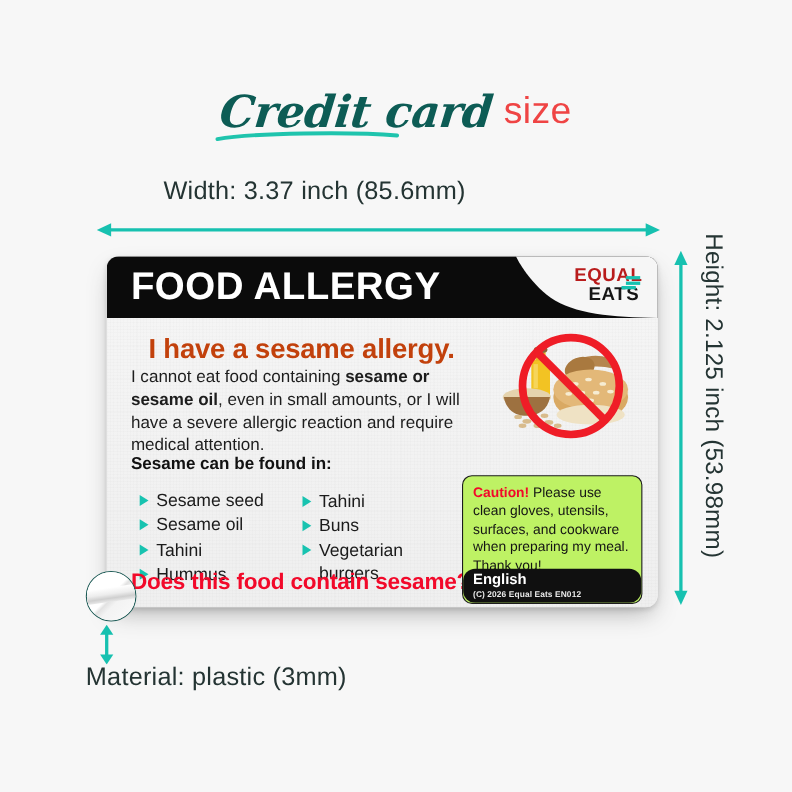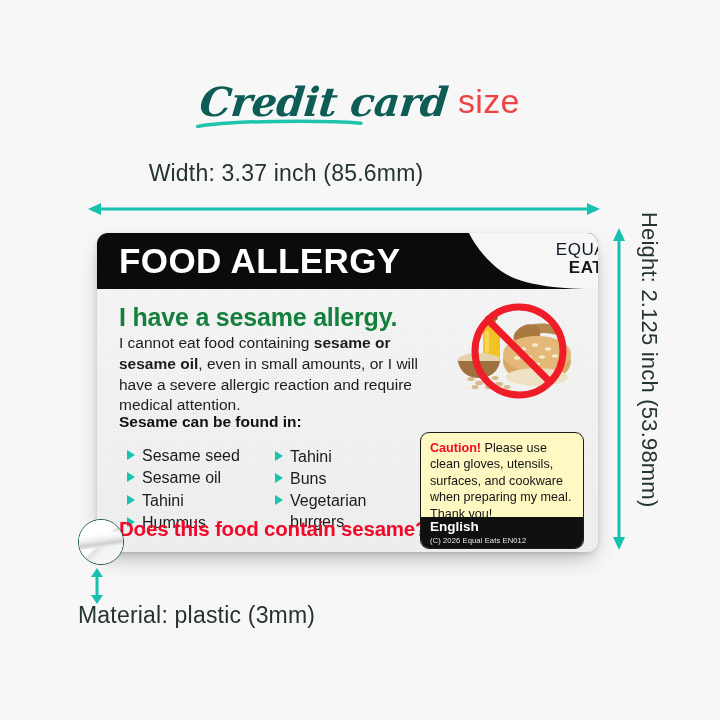--- a/index.html
+++ b/index.html
@@ -72,49 +72,49 @@
     position:absolute;inset:0;
     background:
       repeating-linear-gradient(90deg, rgba(0,0,0,.012) 0 1px, rgba(255,255,255,0) 1px 3px),
       repeating-linear-gradient(0deg, rgba(0,0,0,.010) 0 1px, rgba(255,255,255,0) 1px 3px),
       linear-gradient(180deg,#f6f6f6 0%,#efefef 100%);
     pointer-events:none;
   }
 
   
   .card-header{
-    position:absolute;left:0;top:0;width:501px;height:56px;padding-left:32px;
+    position:absolute;left:0;top:0;width:501px;height:56px;
   }
   .hdr-title{
     position:absolute;left:22px;top:8px;
     font-size:35px;font-weight:700;color:#ffffff;
     letter-spacing:0.4px;
     font-family:"Liberation Sans", sans-serif;
     z-index:3;
   }
   .logo{
     position:absolute;right:14px;top:8px;z-index:4;
     text-align:left;line-height:1;
   }
   .logo-l1{
-    font-size:17px;font-weight:400;color:#0f172a;letter-spacing:0.5px;
+    font-size:17px;font-weight:700;color:#b91c1c;letter-spacing:0.5px;
     position:relative;display:block;
   }
   .logo-l2{
     font-size:17px;font-weight:700;color:#161616;letter-spacing:0.5px;
     position:relative;display:block;margin-left:13px;margin-top:1px;
   }
   .eqmark{
     position:absolute;width:13px;height:3px;background:#17c1b0;
   }
 
   
   .lead{
-    position:absolute;left:22px;top:70px;
-    font-size:25px;font-weight:700;color:#15803d;letter-spacing:-0.2px;
+    position:absolute;left:38px;top:70px;
+    font-size:25px;font-weight:700;color:#c2410c;letter-spacing:-0.2px;
     white-space:nowrap;
   }
   .body{
     position:absolute;left:22px;top:100px;width:300px;
     font-size:15.5px;line-height:1.34;color:#1d1d1d;
   }
   .body b{font-weight:700;}
 
   .found-title{
     position:absolute;left:22px;top:180px;
@@ -145,33 +145,33 @@
 
   
   .photo{
     position:absolute;left:352px;top:66px;width:140px;height:105px;
   }
 
   
   .caution{
     position:absolute;left:323px;top:199px;width:162px;height:115px;
     border:1.4px solid #1c1c1c;border-radius:9px;
-    background:#fef9c3;overflow:hidden;
+    background:#bef264;overflow:hidden;
   }
   .caution-txt{
     padding:7px 8px 0 9px;font-size:12.6px;line-height:1.30;color:#141414;
   }
   .caution-txt .red{color:#f2092a;font-weight:700;}
   .caution-txt .thanks{font-weight:400;display:block;margin-top:1px;}
   .caution-foot{
     position:absolute;left:0;right:0;bottom:0;height:31px;background:#101010;
-    padding:3px 0 0 9px;box-sizing:border-box;
+    padding:3px 0 0 9px;box-sizing:border-box;border-radius:11px;
   }
   .lang{font-size:13.5px;font-weight:700;color:#fff;line-height:1.1;}
-  .copy{font-size:7.6px;font-weight:400;color:#e9e9e9;letter-spacing:0.1px;margin-top:1px;}
+  .copy{font-size:7.6px;font-weight:700;color:#e9e9e9;letter-spacing:0.1px;margin-top:1px;}
 
   
   .magnifier{
     position:absolute;left:78px;top:519px;width:44px;height:44px;
     border-radius:50%;
     border:1.6px solid #1c5a55;
     overflow:hidden;
     background:#fbfbfb;
   }
   .mag-inner{

